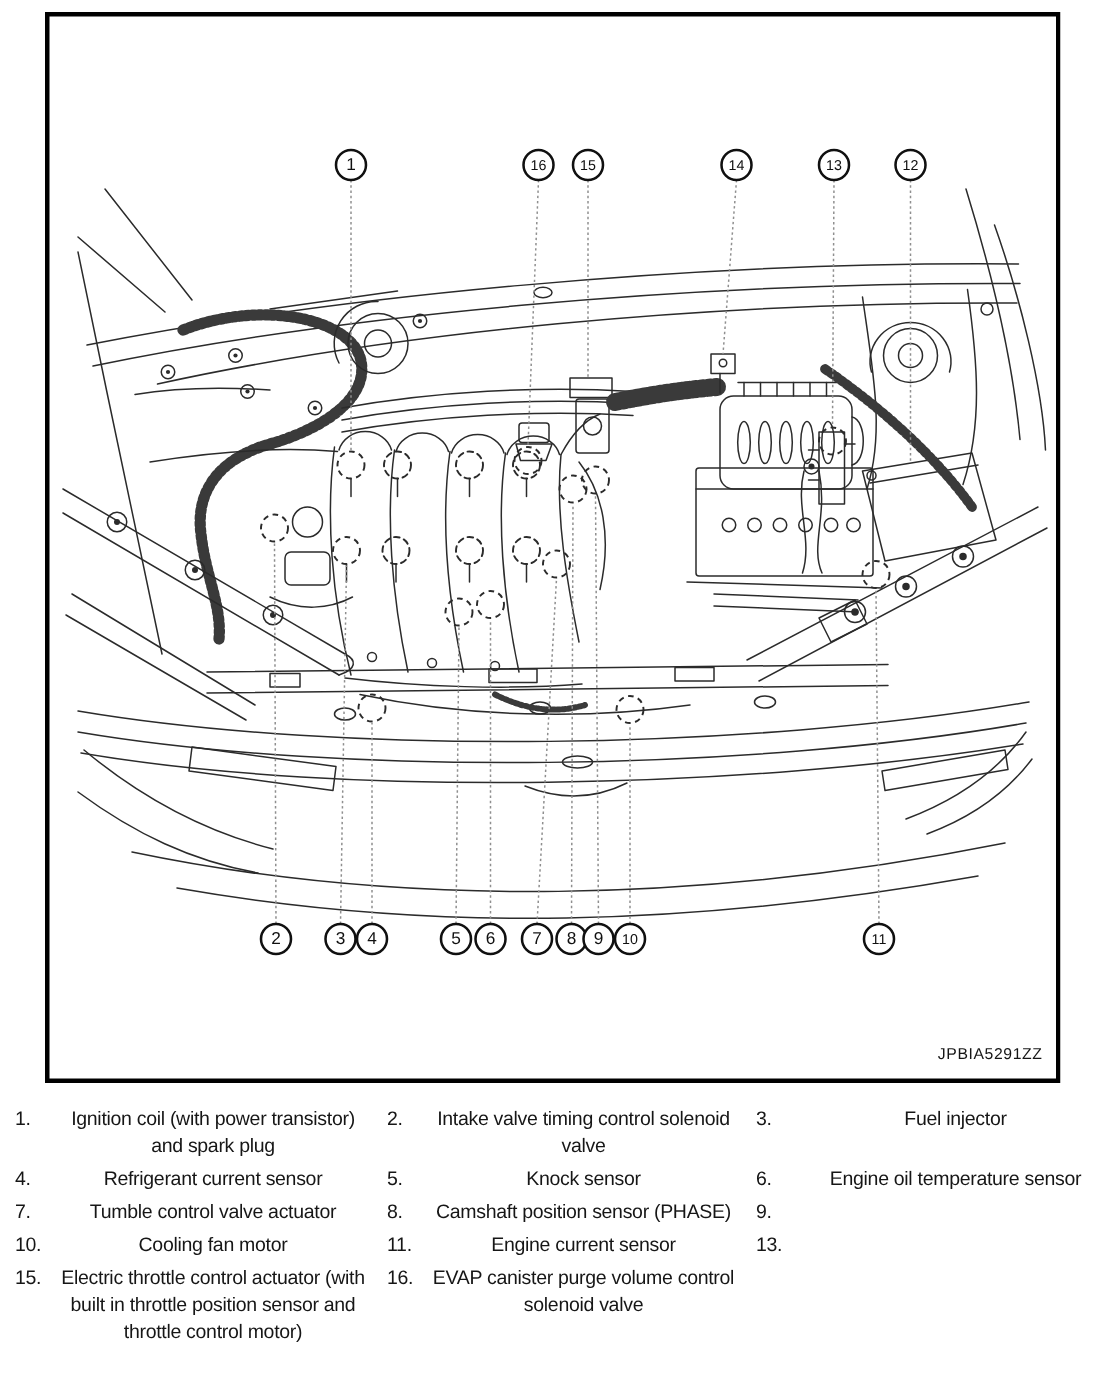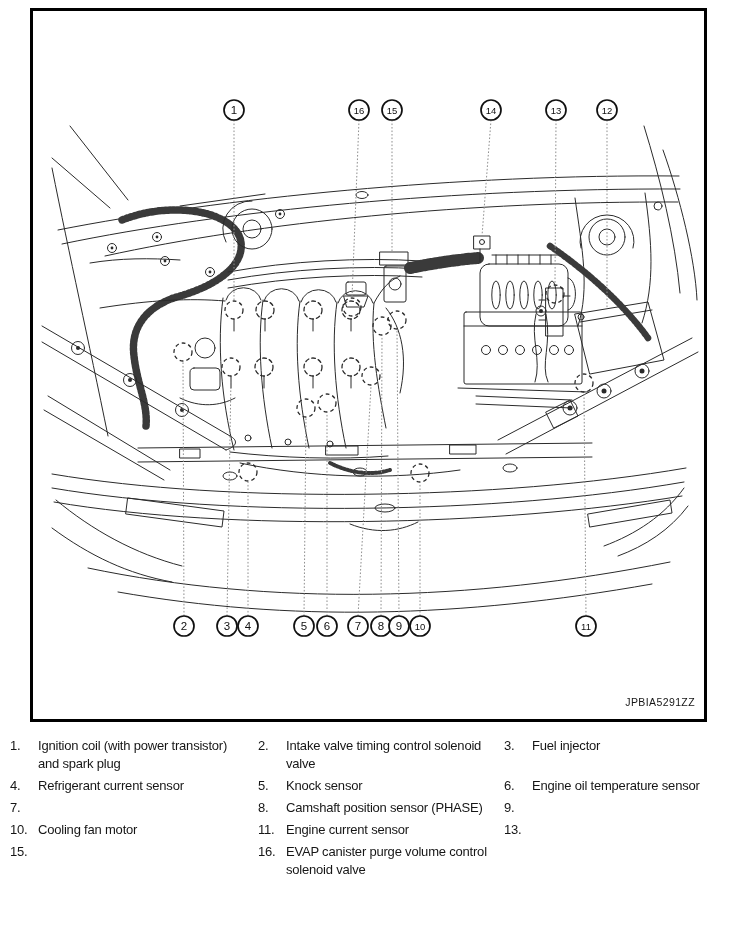--- a/index.html
+++ b/index.html
@@ -16,21 +16,21 @@
   .callout-num{fill:#101010;font-family:"Liberation Sans","DejaVu Sans",sans-serif;text-anchor:middle;}
   .figure-code{fill:#161616;font-size:10.5px;letter-spacing:0.4px;text-anchor:end;
     font-family:"Liberation Sans","DejaVu Sans",sans-serif;}
   .legend{
     position:absolute;left:0;top:737px;width:744px;
     display:grid;grid-template-columns:248px 246px 250px;row-gap:4px;
     font-size:13px;line-height:18px;letter-spacing:-0.2px;
   }
   .legend-item{display:flex;align-items:flex-start;}
   .legend-num{flex:0 0 28px;padding-left:10px;}
-  .legend-text{flex:1;padding-right:2px;}
+  .legend-text{flex:1;padding-right:2px;text-align:center;}
 </style>
 </head>
 <body>
 
 <div class="diagram-wrap">
   <svg viewBox="0 0 677 714">
 
     <rect x="1.5" y="1.5" width="674" height="711" fill="none" stroke="#000" stroke-width="3"></rect>
 
     <g class="art">
@@ -340,20 +340,21 @@
     <span class="legend-text">Knock sensor</span>
   </div>
 
   <div class="legend-item">
     <span class="legend-num">6.</span>
     <span class="legend-text">Engine oil temperature sensor</span>
   </div>
 
   <div class="legend-item">
     <span class="legend-num">7.</span>
+    <span class="legend-text">Tumble control valve actuator</span>
   </div>
 
   <div class="legend-item">
     <span class="legend-num">8.</span>
     <span class="legend-text">Camshaft position sensor (PHASE)</span>
   </div>
 
   <div class="legend-item">
     <span class="legend-num">9.</span>
   </div>
@@ -369,19 +370,20 @@
   </div>
 
 
   <div class="legend-item">
     <span class="legend-num">13.</span>
   </div>
 
 
   <div class="legend-item">
     <span class="legend-num">15.</span>
+    <span class="legend-text">Electric throttle control actuator (with built in throttle position sensor and throttle control motor)</span>
   </div>
 
   <div class="legend-item">
     <span class="legend-num">16.</span>
     <span class="legend-text">EVAP canister purge volume control solenoid valve</span>
   </div>
 </div>
 
 </body></html>

